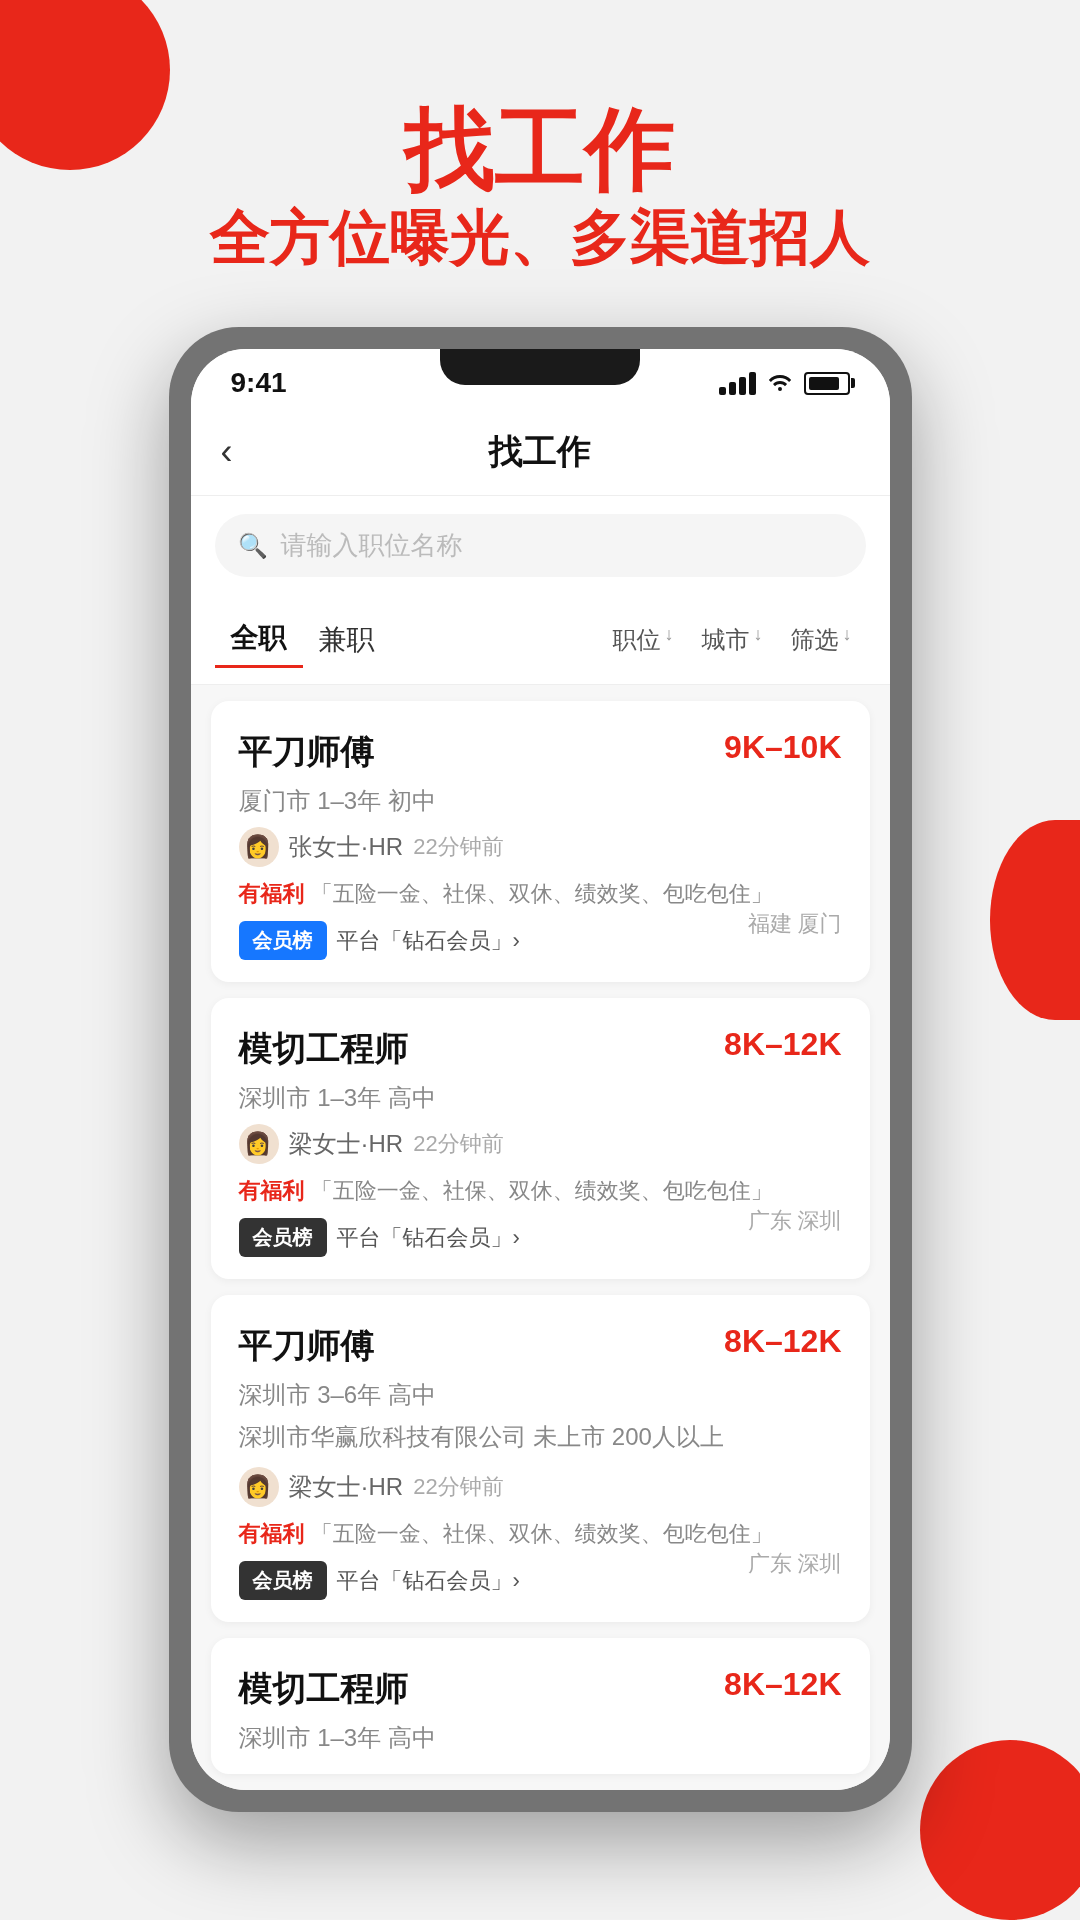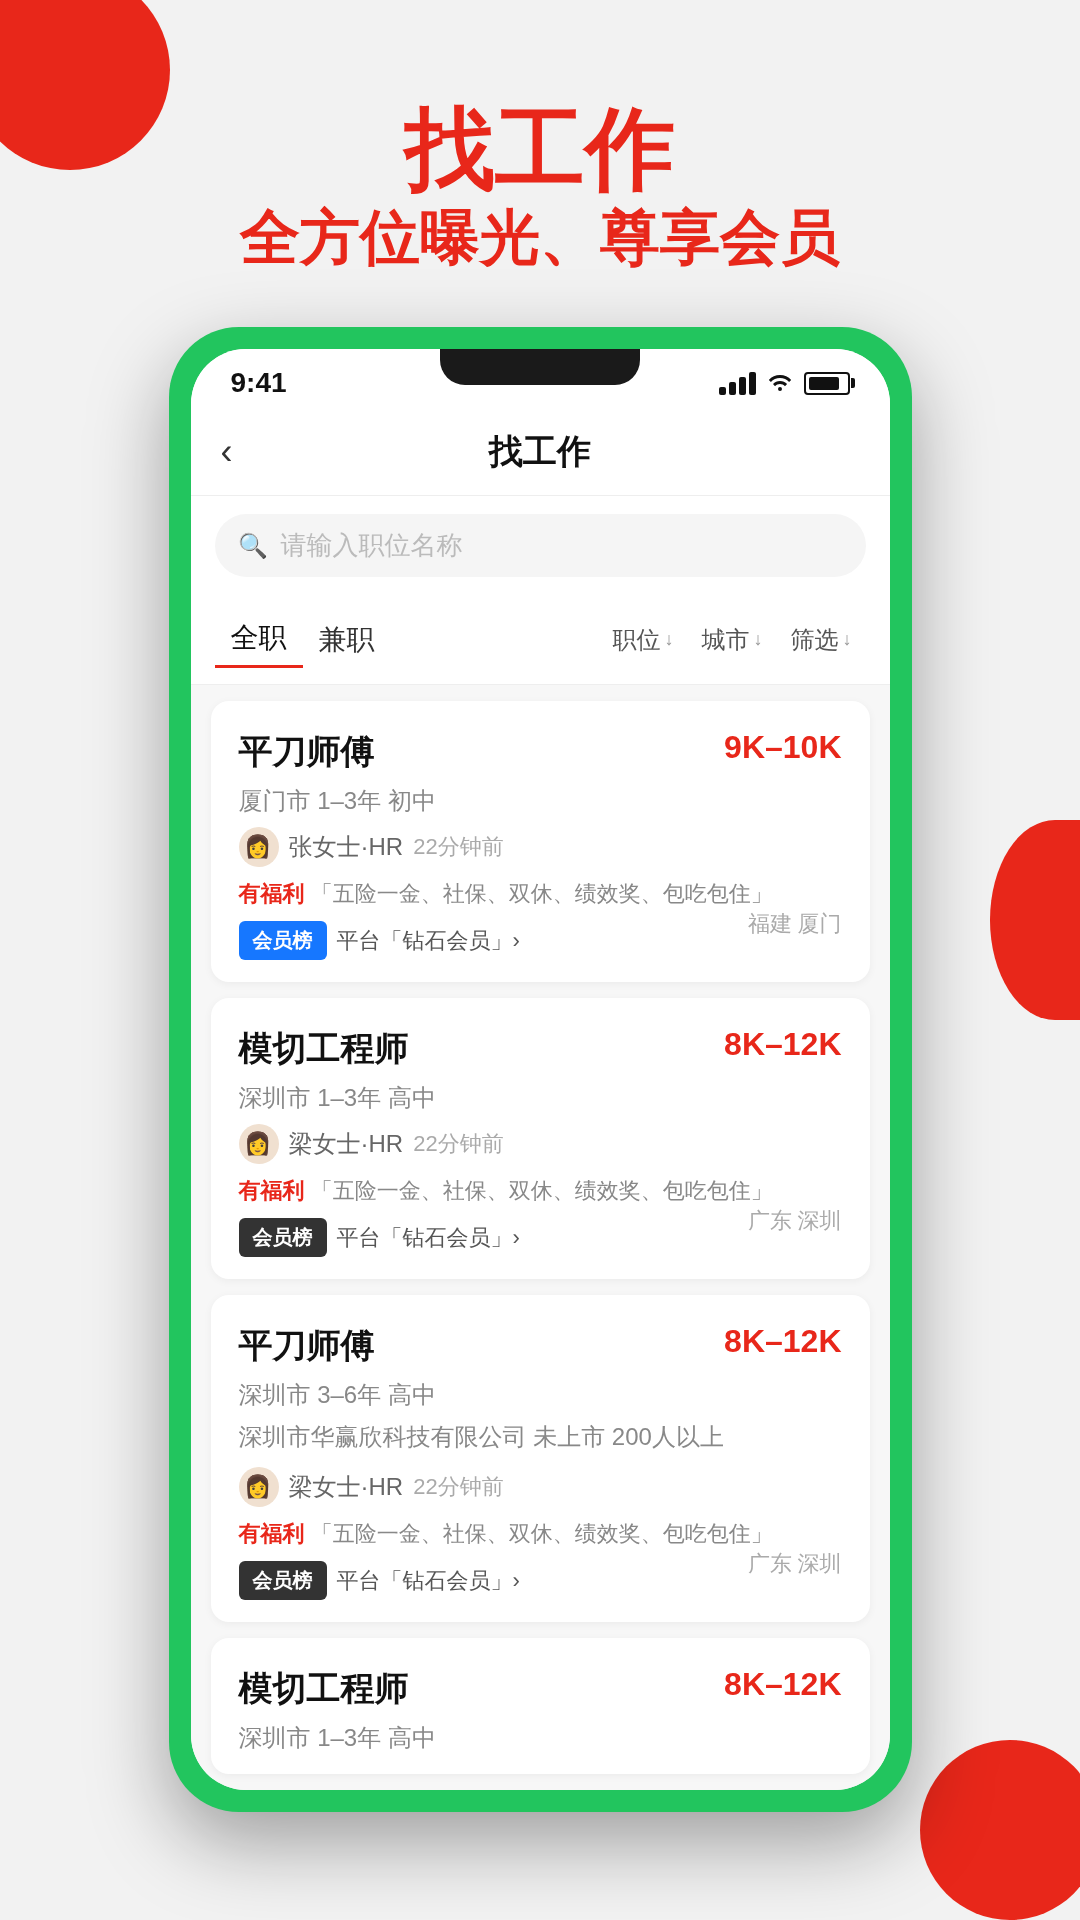--- a/index.html
+++ b/index.html
@@ -67,21 +67,21 @@
     
     .phone-wrapper {
       position: relative;
       z-index: 2;
       display: flex;
       justify-content: center;
       margin-top: 50px;
     }
     .phone-frame {
       width: 743px;
-      background: #22c55e;
+      background: #737373;
       border-radius: 70px;
       padding: 22px;
       box-shadow: 0 30px 80px rgba(0,0,0,0.35);
     }
     .phone-inner {
       background: #f7f7f7;
       border-radius: 55px;
       overflow: hidden;
       position: relative;
     }
@@ -218,30 +218,30 @@
       gap: 0;
       border-bottom: 1px solid #eee;
     }
     .filter-tab {
       font-size: 28px;
       padding: 8px 16px;
       color: #333;
     }
     .filter-tab.active {
       color: #111;
-      font-weight: 400;
+      font-weight: 700;
       border-bottom: 3px solid #e8271a;
     }
     .filter-spacer { flex: 1; }
     .filter-btn {
       font-size: 24px;
       color: #555;
       padding: 8px 14px;
       display: flex;
-      align-items: center;
+      align-items: flex-start;
       gap: 4px;
     }
     .filter-chevron {
       font-size: 18px;
       color: #999;
     }
 
     
     .job-list {
       padding: 16px 20px;
@@ -353,21 +353,21 @@
   </style>
 </head>
 <body>
 
 <div class="bg-circle-top-left"></div>
 <div class="bg-circle-mid-right"></div>
 <div class="bg-circle-bottom-right"></div>
 
 <div class="header-section">
   <div class="header-title">找工作</div>
-  <div class="header-subtitle">全方位曝光、尊享会员</div>
+  <div class="header-subtitle">全方位曝光、多渠道招人</div>
 </div>
 
 <div class="phone-wrapper">
   <div class="phone-frame">
     <div class="phone-inner">
 
       <div class="notch"></div>
 
       <div class="status-bar">
         <span class="status-time">9:41</span>

